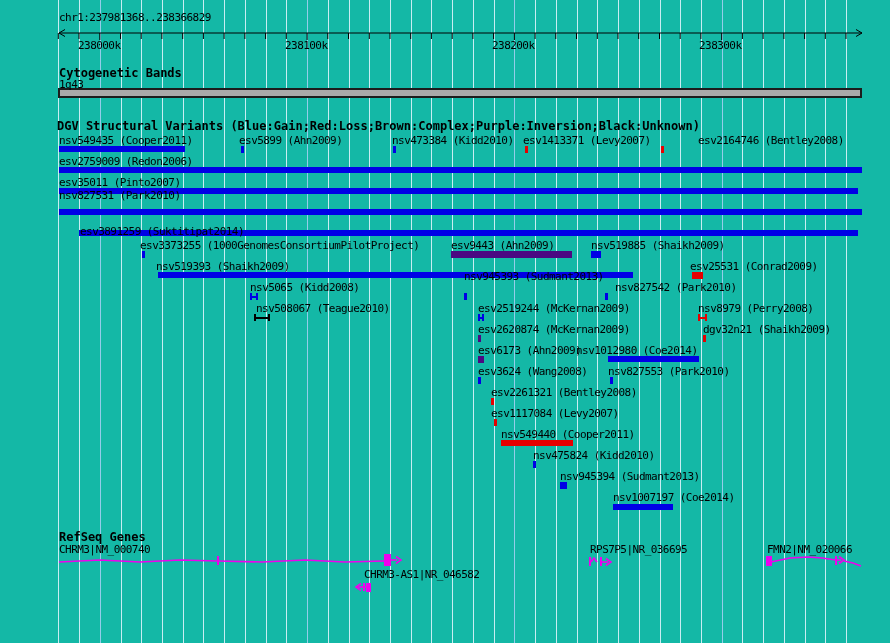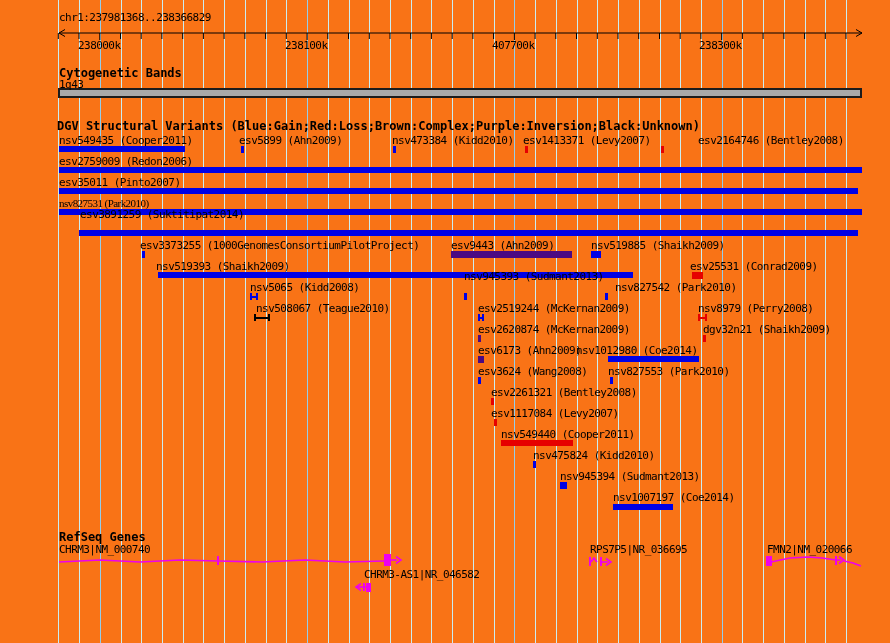--- a/index.html
+++ b/index.html
@@ -1,16 +1,16 @@
 <!DOCTYPE html>
 <html><head>
 <meta charset="utf-8">
 <style>
   html,body{margin:0;padding:0;background:#fff;}
-  #canvas{position:relative;width:890px;height:643px;background:#f97316;overflow:hidden;
+  #canvas{position:relative;width:890px;height:643px;background:#14b8a6;overflow:hidden;
           font-family:"DejaVu Sans Mono",monospace;}
   .t{position:absolute;font:11px "DejaVu Sans Mono",monospace;letter-spacing:-0.55px;
      line-height:11px;white-space:pre;color:#000;z-index:3;}
   .b{position:absolute;font:bold 12px "DejaVu Sans Mono",monospace;letter-spacing:0px;
      line-height:12px;white-space:pre;color:#000;z-index:3;}
   .glyph{position:absolute;z-index:2;}
   .gridline{position:absolute;top:0;width:1px;height:643px;z-index:0;}
   #tracks-svg{position:absolute;left:0;top:0;z-index:1;pointer-events:none;}
   #cytoband-bar{position:absolute;box-sizing:border-box;border:2px solid #1c1c1c;z-index:1;}
 </style>
@@ -122,39 +122,39 @@
     <div class="gridline" style="position: absolute; left: 700.9px; background: rgb(201, 237, 242);"></div>
     <div class="gridline" style="position: absolute; left: 721.7px; background: rgb(147, 205, 234);"></div>
     <div class="gridline" style="position: absolute; left: 742.4px; background: rgb(201, 237, 242);"></div>
     <div class="gridline" style="position: absolute; left: 763.1px; background: rgb(201, 237, 242);"></div>
     <div class="gridline" style="position: absolute; left: 783.9px; background: rgb(201, 237, 242);"></div>
     <div class="gridline" style="position: absolute; left: 804.6px; background: rgb(201, 237, 242);"></div>
     <div class="gridline" style="position: absolute; left: 825.3px; background: rgb(201, 237, 242);"></div>
     <div class="gridline" style="position: absolute; left: 846px; background: rgb(201, 237, 242);"></div>
     <div class="t" style="position: absolute; left: 78px; top: 40px;">238000k</div>
     <div class="t" style="position: absolute; left: 285px; top: 40px;">238100k</div>
-    <div class="t" style="position: absolute; left: 492px; top: 40px;">407700k</div>
+    <div class="t" style="position: absolute; left: 492px; top: 40px;">238200k</div>
     <div class="t" style="position: absolute; left: 699px; top: 40px;">238300k</div>
     <div class="t" style="position: absolute; left: 59px; top: 135px;">nsv549435 (Cooper2011)</div>
     <div class="glyph" style="position: absolute; left: 59px; top: 146px; width: 126px; height: 6px; background: rgb(0, 0, 230);"></div>
     <div class="t" style="position: absolute; left: 239px; top: 135px;">esv5899 (Ahn2009)</div>
     <div class="glyph" style="position: absolute; left: 241px; top: 146px; width: 3px; height: 7px; background: rgb(0, 0, 230);"></div>
     <div class="t" style="position: absolute; left: 392px; top: 135px;">nsv473384 (Kidd2010)</div>
     <div class="glyph" style="position: absolute; left: 393px; top: 146px; width: 3px; height: 7px; background: rgb(0, 0, 230);"></div>
     <div class="t" style="position: absolute; left: 523px; top: 135px;">esv1413371 (Levy2007)</div>
     <div class="glyph" style="position: absolute; left: 525px; top: 146px; width: 3px; height: 7px; background: rgb(230, 0, 0);"></div>
     <div class="t" style="position: absolute; left: 659px; top: 135px; margin-left: 39px;">esv2164746 (Bentley2008)</div>
     <div class="glyph" style="position: absolute; left: 661px; top: 146px; width: 3px; height: 7px; background: rgb(230, 0, 0);"></div>
     <div class="t" style="position: absolute; left: 59px; top: 156px;">esv2759009 (Redon2006)</div>
     <div class="glyph" style="position: absolute; left: 59px; top: 167px; width: 803px; height: 6px; background: rgb(0, 0, 230);"></div>
     <div class="t" style="position: absolute; left: 59px; top: 177px;">esv35011 (Pinto2007)</div>
     <div class="glyph" style="position: absolute; left: 59px; top: 188px; width: 799px; height: 6px; background: rgb(0, 0, 230);"></div>
-    <div class="t" style="position: absolute; left: 59px; top: 198px; font-family: Liberation Serif, serif;">nsv827531 (Park2010)</div>
+    <div class="t" style="position: absolute; left: 59px; top: 190px;">nsv827531 (Park2010)</div>
     <div class="glyph" style="position: absolute; left: 59px; top: 209px; width: 803px; height: 6px; background: rgb(0, 0, 230);"></div>
-    <div class="t" style="position: absolute; left: 80px; top: 209px;">esv3891259 (Suktitipat2014)</div>
+    <div class="t" style="position: absolute; left: 80px; top: 226px;">esv3891259 (Suktitipat2014)</div>
     <div class="glyph" style="position: absolute; left: 79px; top: 230px; width: 779px; height: 6px; background: rgb(0, 0, 230);"></div>
     <div class="t" style="position: absolute; left: 140px; top: 240px;">esv3373255 (1000GenomesConsortiumPilotProject)</div>
     <div class="glyph" style="position: absolute; left: 142px; top: 251px; width: 3px; height: 7px; background: rgb(0, 0, 230);"></div>
     <div class="t" style="position: absolute; left: 451px; top: 240px;">esv9443 (Ahn2009)</div>
     <div class="glyph" style="position: absolute; left: 451px; top: 251px; width: 121px; height: 7px; background: rgb(75, 9, 130);"></div>
     <div class="t" style="position: absolute; left: 591px; top: 240px;">nsv519885 (Shaikh2009)</div>
     <div class="glyph" style="position: absolute; left: 591px; top: 251px; width: 10px; height: 7px; background: rgb(0, 0, 230);"></div>
     <div class="t" style="position: absolute; left: 156px; top: 261px;">nsv519393 (Shaikh2009)</div>
     <div class="glyph" style="position: absolute; left: 158px; top: 272px; width: 475px; height: 6px; background: rgb(0, 0, 230);"></div>
     <div class="t" style="position: absolute; left: 690px; top: 261px;">esv25531 (Conrad2009)</div>

